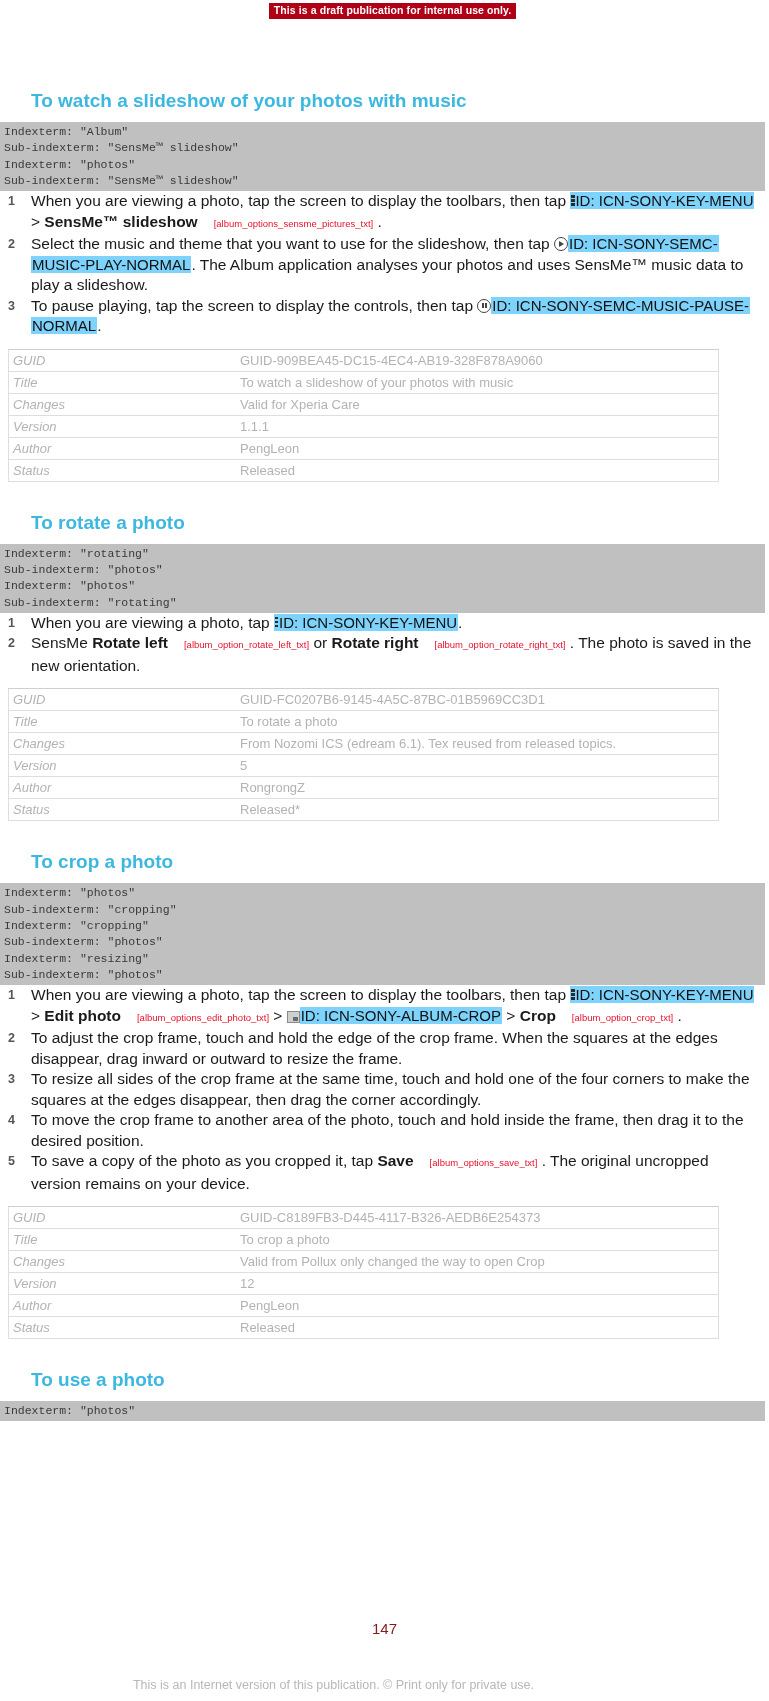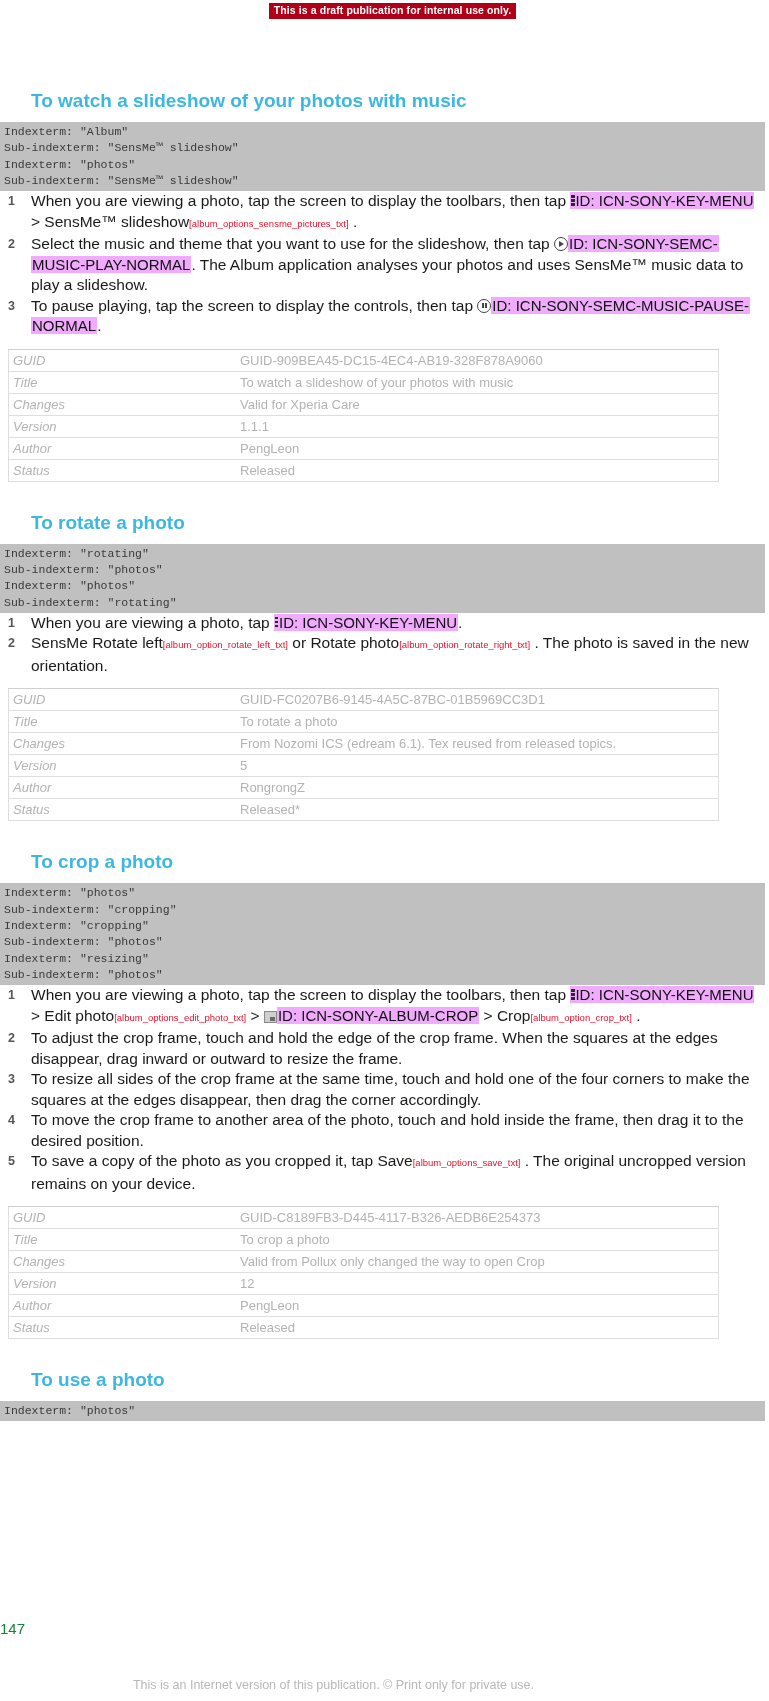--- a/index.html
+++ b/index.html
@@ -94,33 +94,34 @@
     font-size: 12.5px;
     font-weight: bold;
     color: #555555;
     width: 14px;
     text-align: left;
   }
   .step-body { display: block; }
 
   
   .idtok {
-    background: #f0abfc;
+    background: #7dd3fc;
     color: #111111;
     padding: 0px 1px;
     font-size: 15px;
     box-decoration-break: clone;
     -webkit-box-decoration-break: clone;
   }
-  .uitxt { font-weight: normal; }
+  .uitxt { font-weight: bold; }
   .varref {
     color: #e8112d;
     font-size: 9.5px;
     vertical-align: baseline;
     font-weight: normal;
+    margin-left: 16px;
   }
   .gt { color: #1a1a1a; }
 
   
   .icn {
     display: inline-block;
     width: 14px;
     height: 14px;
     border: 1.3px solid #444;
     border-radius: 50%;
@@ -212,21 +213,22 @@
   table.meta td.v { padding-left: 2px; }
   table.meta td.k, table.meta td.v { border-left: none; border-right: none; }
   table.meta { border-left: 1px solid #dedede; border-right: 1px solid #dedede; }
 
   
   .page-number {
     position: absolute;
     left: 0;
     top: 1620px;
     width: 769px;
-    color: #15803d;
+    text-align: center;
+    color: #7f1d1d;
     font-size: 15px;
     font-weight: normal;
   }
   .footer-note {
     position: absolute;
     left: 0;
     top: 1678px;
     width: 667px;
     text-align: center;
     color: #b8b8b8;
@@ -308,21 +310,21 @@
       <div>Sub-indexterm: "rotating"</div>
     </div>
 
     <ol class="steps">
       <li>
         <span class="num">1</span>
         <span class="step-body"><span>When you are viewing a photo, tap </span><span class="idtok"><span class="icn-menu"><span></span><span></span><span></span></span><span>ID: ICN-SONY-KEY-MENU</span></span><span>.</span></span>
       </li>
       <li>
         <span class="num">2</span>
-        <span class="step-body"><span>SensMe </span><span class="uitxt">Rotate left</span><span class="varref">[album_option_rotate_left_txt]</span><span> or </span><span class="uitxt">Rotate photo</span><span class="varref">[album_option_rotate_right_txt]</span><span> . The photo is saved in the new orientation.</span></span>
+        <span class="step-body"><span>SensMe </span><span class="uitxt">Rotate left</span><span class="varref">[album_option_rotate_left_txt]</span><span> or </span><span class="uitxt">Rotate right</span><span class="varref">[album_option_rotate_right_txt]</span><span> . The photo is saved in the new orientation.</span></span>
       </li>
     </ol>
 
     <table class="meta">
       <tbody>
         <tr>
           <td class="k">GUID</td>
           <td class="v">GUID-FC0207B6-9145-4A5C-87BC-01B5969CC3D1</td>
         </tr>
         <tr>

